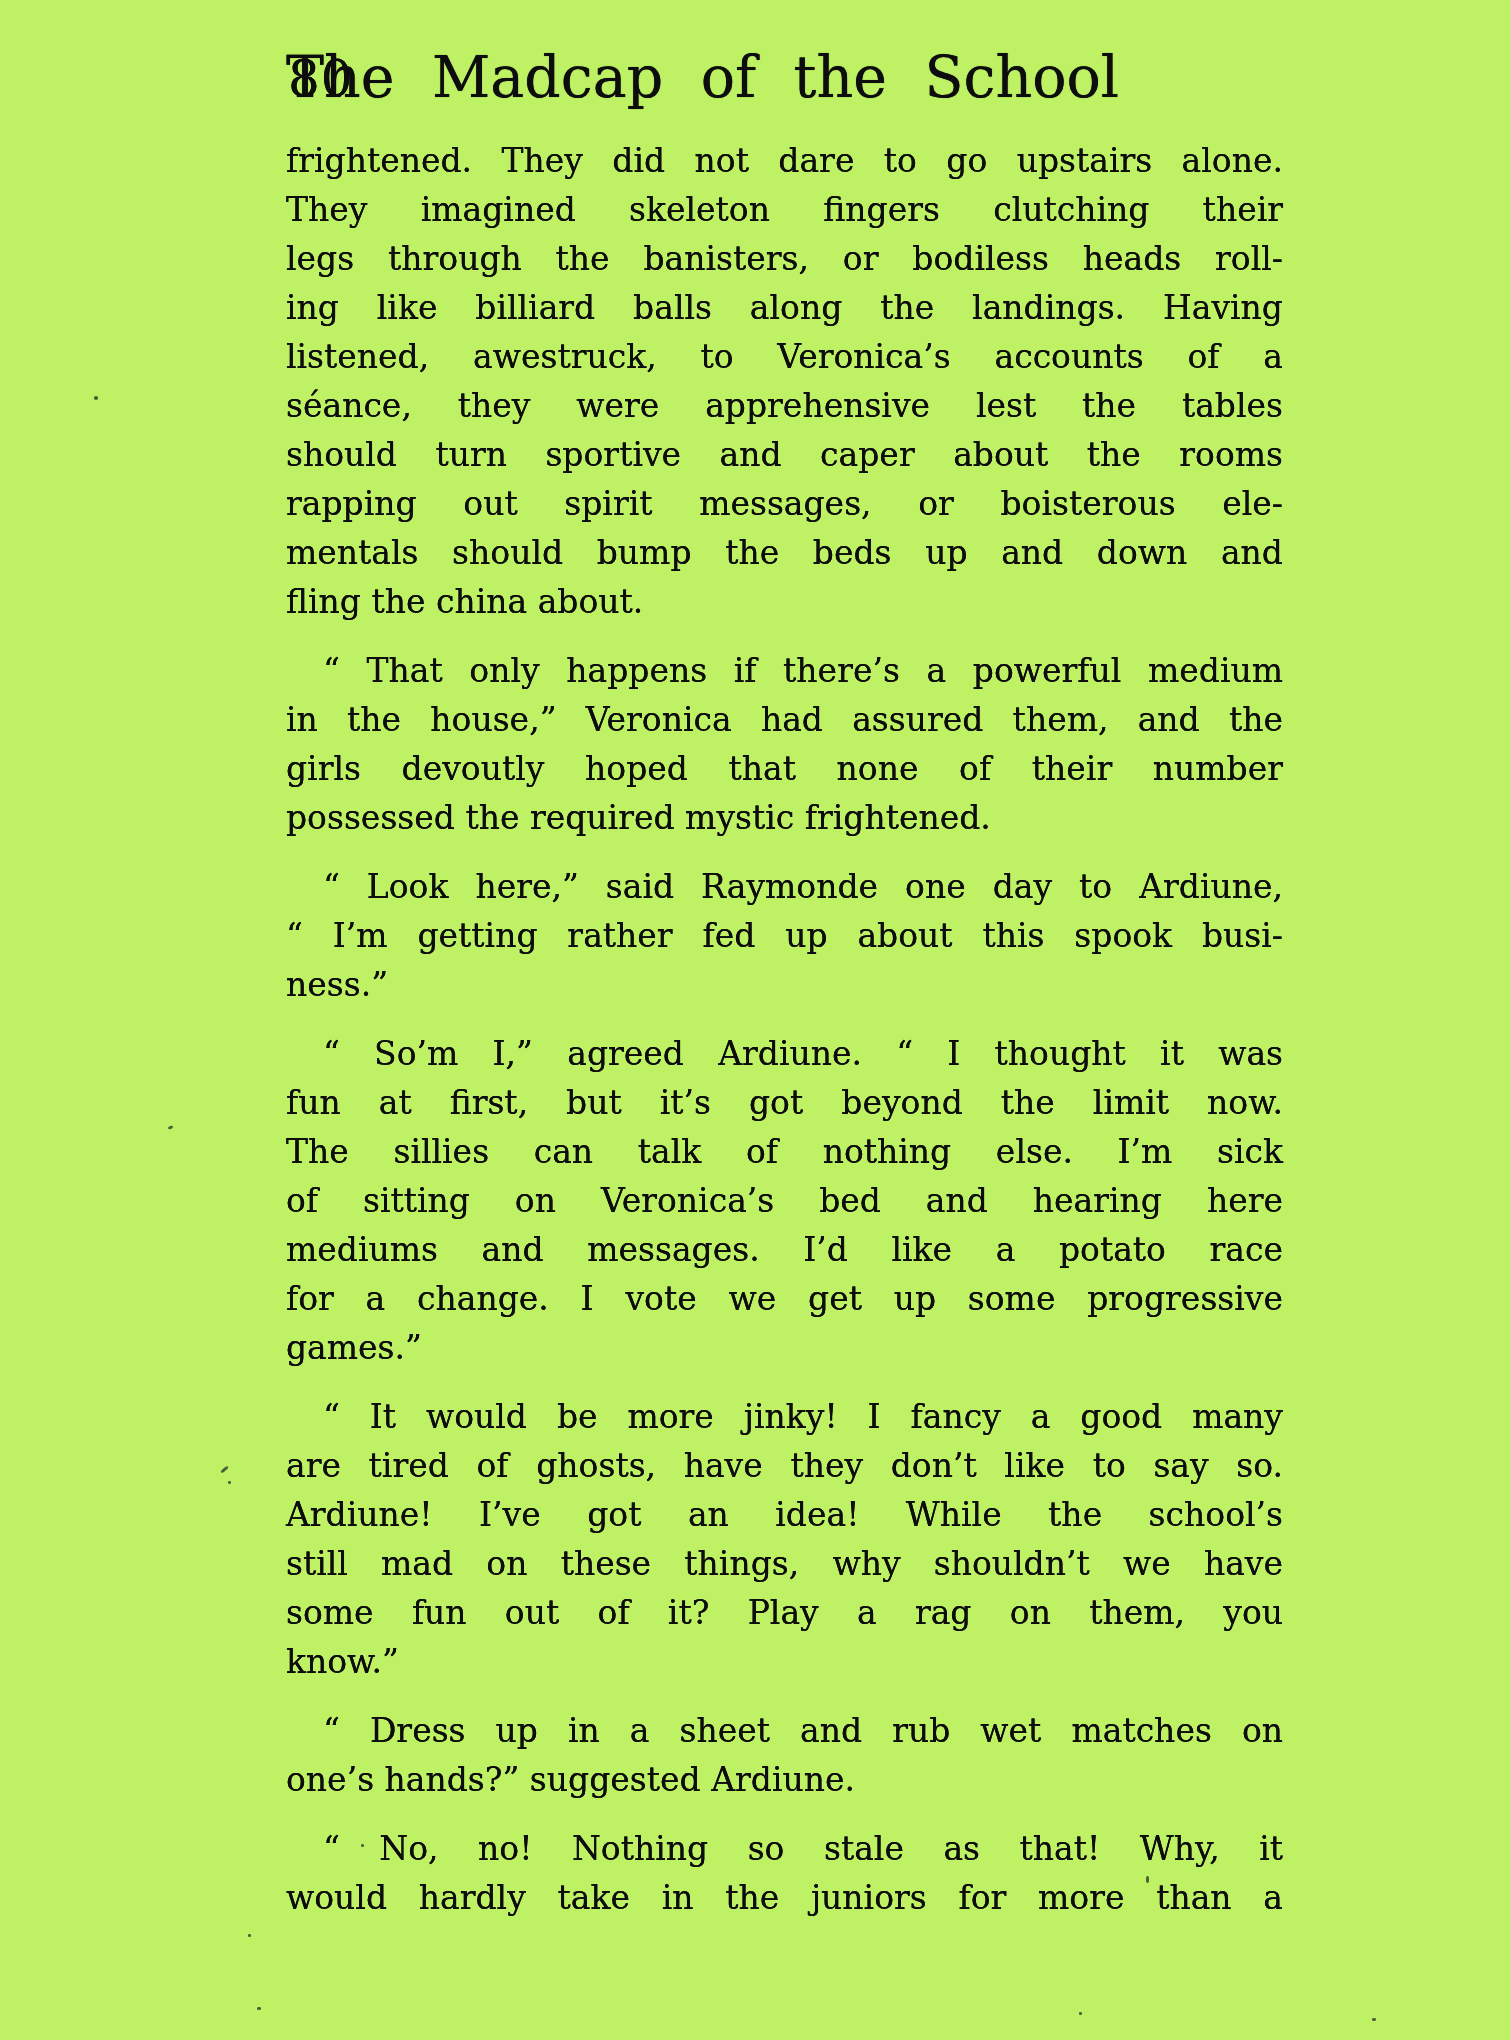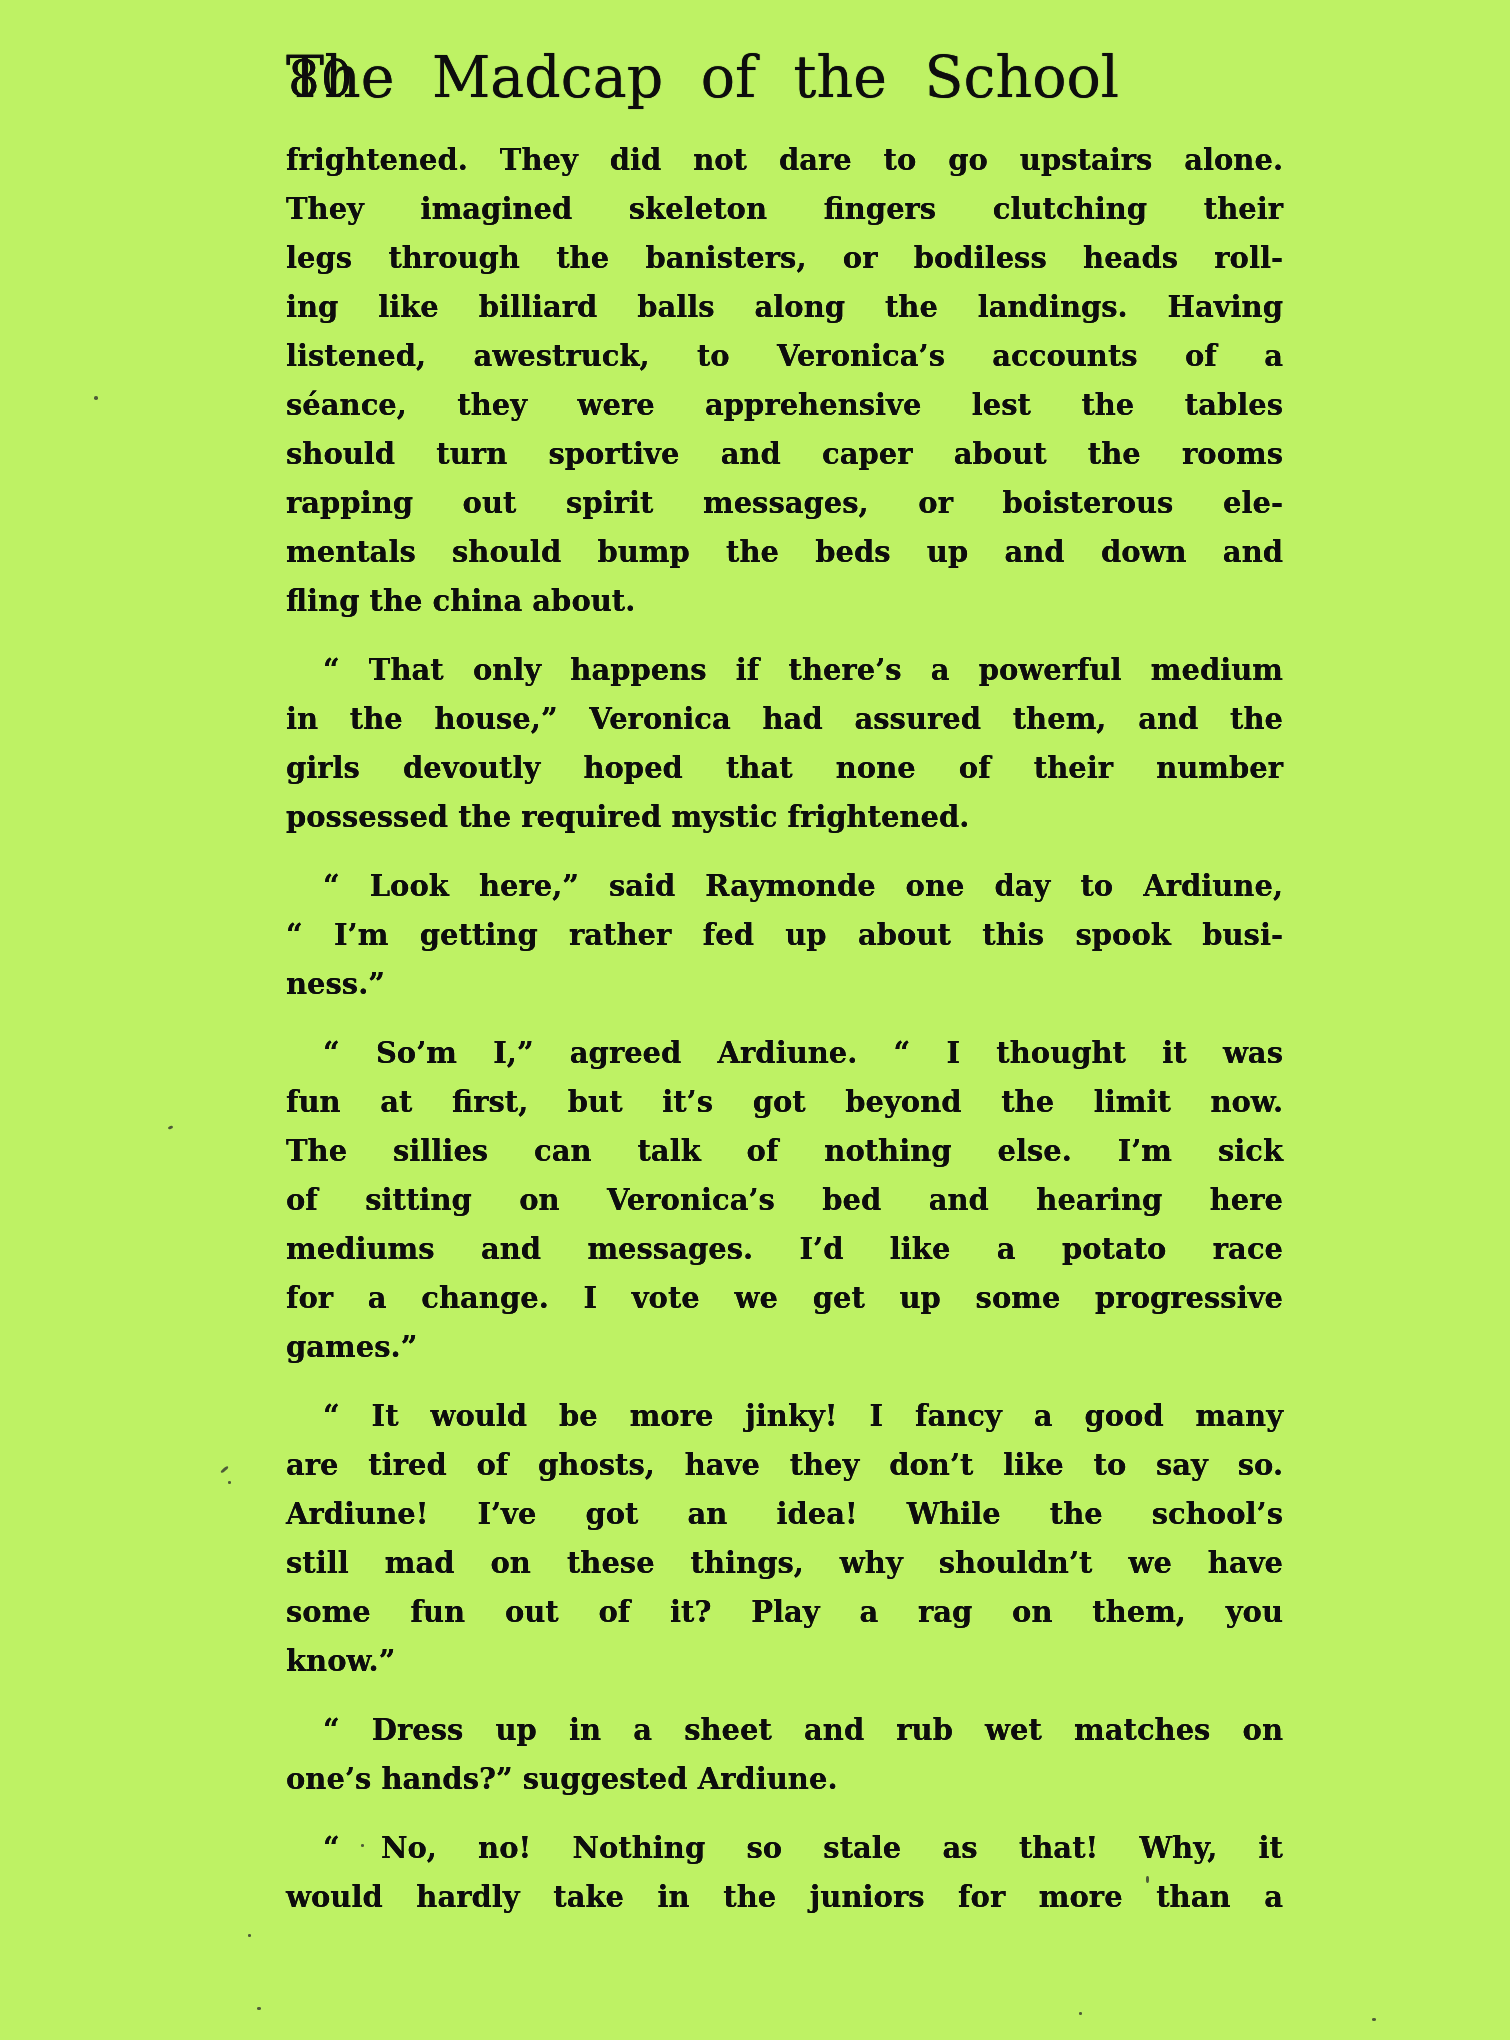--- a/index.html
+++ b/index.html
@@ -42,24 +42,23 @@
     line-height: 1;
     word-spacing: 0.34em;
     text-shadow: 0 0 0.7px currentColor;
     white-space: nowrap;
   }
   .text-block {
     position: absolute;
     left: 286px;
     top: 136px;
     width: 997px;
-    font-size: 29px;
+    font-size: 33px;
     line-height: 49px;
     text-shadow: 0 0 0.55px currentColor;
-    font-weight: bold;
   }
   .line {
     text-align: justify;
     text-align-last: justify;
     white-space: nowrap;
   }
   .line.end {
     text-align-last: left;
   }
   .line.indent {

